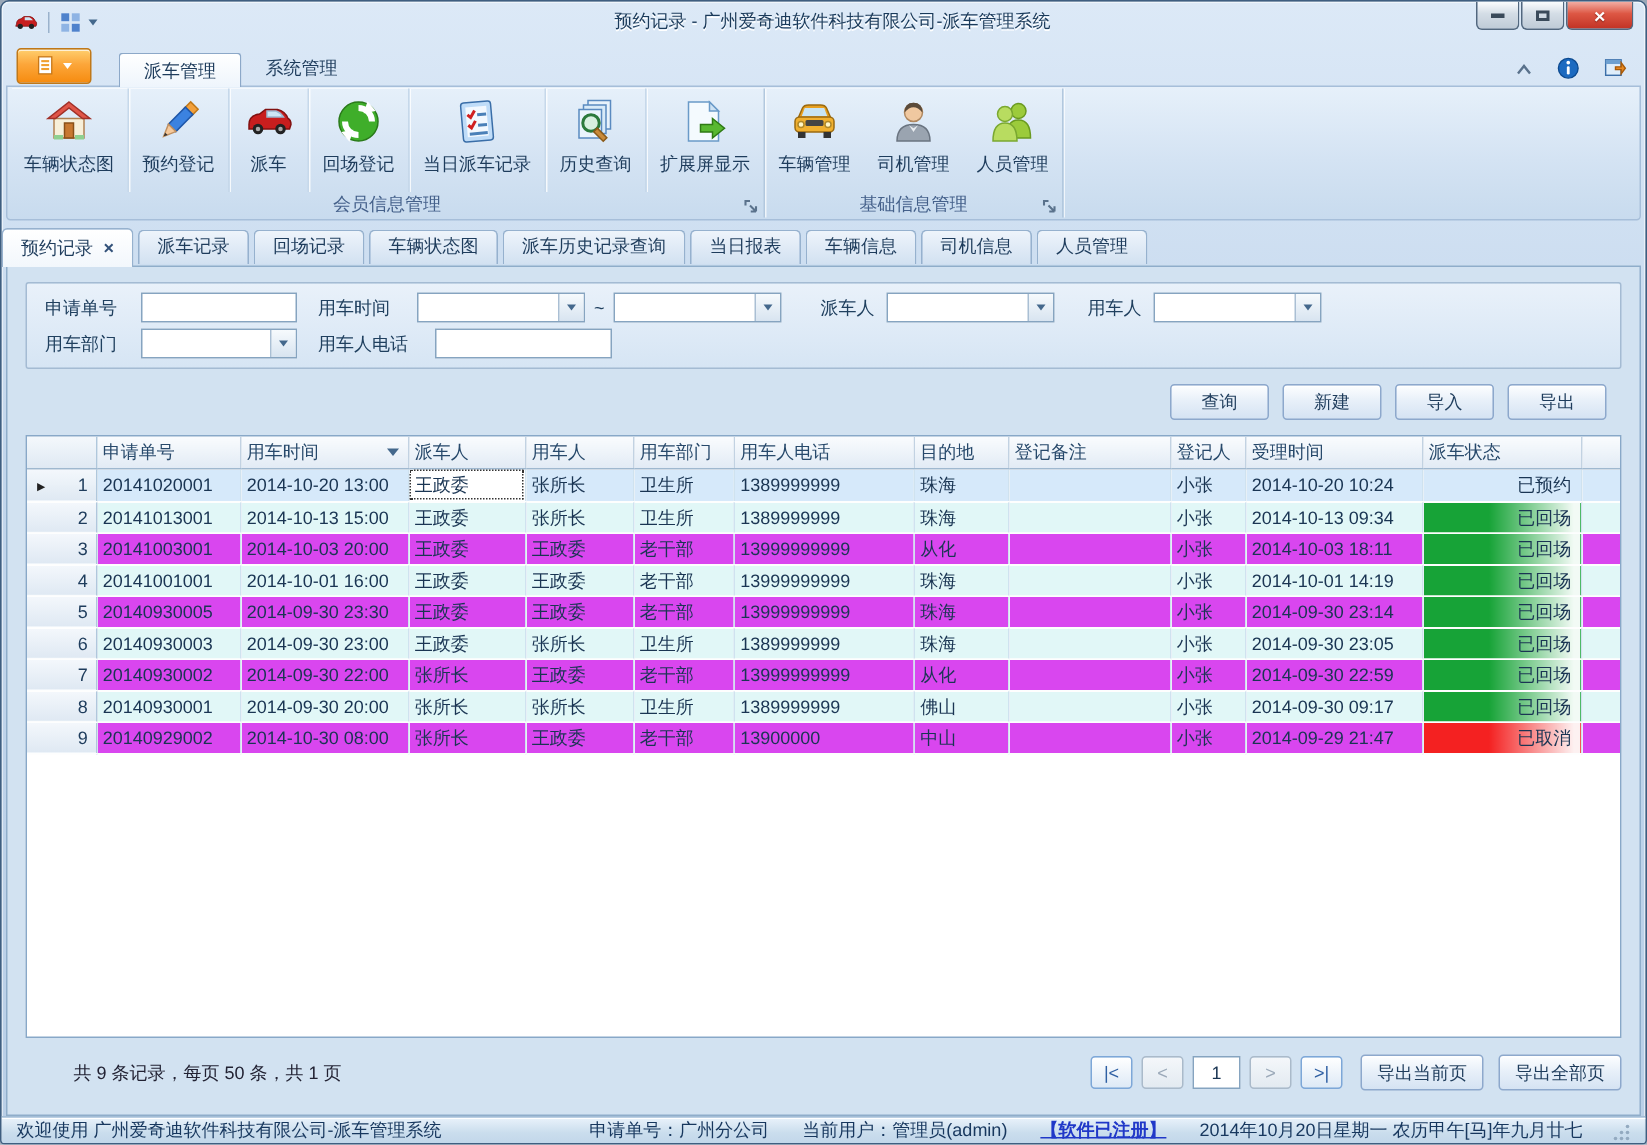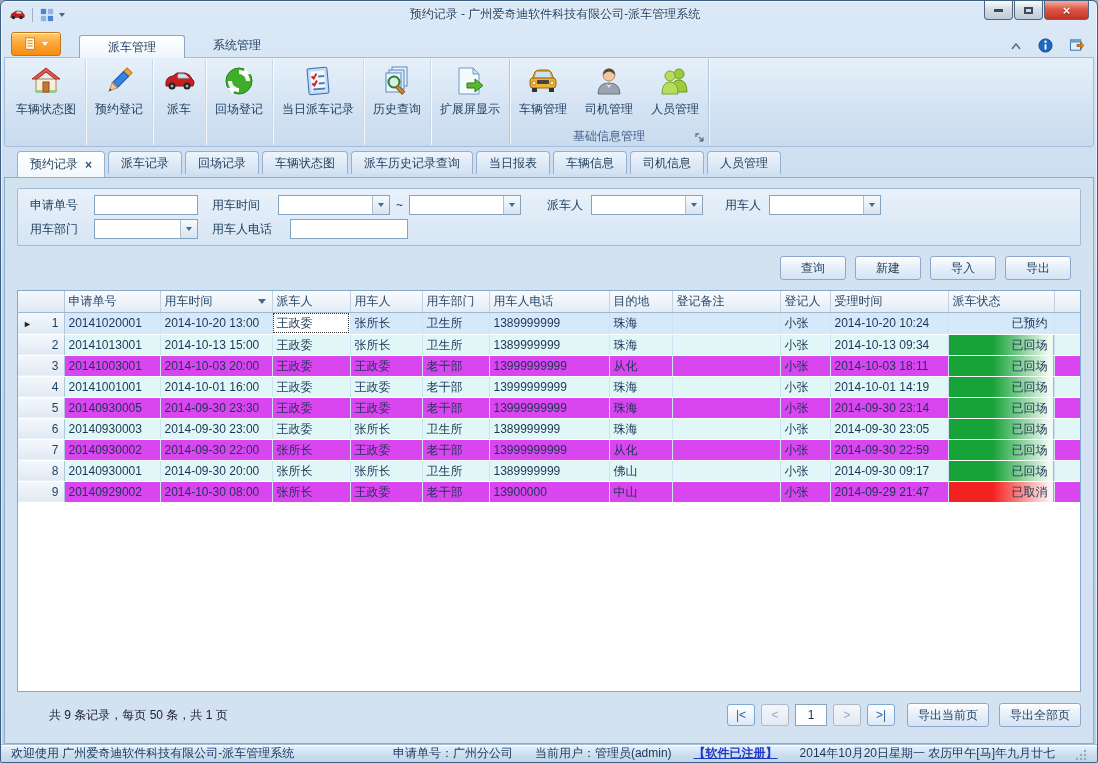--- a/index.html
+++ b/index.html
@@ -24,37 +24,37 @@
   .win-btn.close{width:45px;background:linear-gradient(#f4b0a6,#dd5744 45%,#c23325);}
   .g-min{width:9px;height:3px;background:#3a4a5a;}
   .g-max{width:9px;height:7px;border:2px solid #3a4a5a;}
   .g-close{color:#fff;font-weight:bold;font-size:13px;line-height:13px;text-shadow:0 1px 1px #802016;}
   
   .ribbon-row{height:29px;flex:none;display:flex;align-items:flex-end;padding:0 10px;position:relative;}
   .app-btn{width:50px;height:24px;margin:0 18px 1px 0;border-radius:3px;border:1px solid #c07818;
     background:linear-gradient(#ffcf6e,#fca63a 45%,#f68c10);display:flex;align-items:center;justify-content:center;gap:4px;
     box-shadow:inset 0 1px 0 rgba(255,255,255,.7);}
   .app-btn .drop-caret{border-top-color:#fff;}
-  .rtab{height:23px;padding:0 28px;display:flex;align-items:center;color:#1e3c5c;cursor:default;}
+  .rtab{height:23px;padding:0 16px;display:flex;align-items:center;color:#1e3c5c;cursor:default;}
   .rtab.active{background:linear-gradient(#ffffff,#eef5fc);border:1px solid #8ca8c8;border-bottom:none;border-radius:3px 3px 0 0;margin-bottom:-1px;}
   .ribbon-util{position:absolute;right:12px;bottom:4px;display:flex;align-items:center;gap:16px;}
   
   .ribbon-body{height:90px;flex:none;margin:0 3px;border:1px solid #a6bed9;border-radius:0 0 3px 3px;
     background:linear-gradient(#e6f0fa,#d4e3f3 55%,#c8dbee);display:flex;padding:1px 2px;}
   .ribbon-group{display:flex;flex-direction:column;border-right:1px solid #b2c8de;box-shadow:1px 0 0 rgba(255,255,255,.7);position:relative;}
   .rb-row{flex:1;display:flex;align-items:stretch;}
   .rb-btn{display:flex;flex-direction:column;align-items:center;justify-content:flex-start;padding:5px 9px 0;cursor:default;}
   .ribbon-group:first-child .rb-btn{border-right:1px solid #c6d8ea;box-shadow:1px 0 0 rgba(255,255,255,.8);}
   .ribbon-group:first-child .rb-btn:last-child{border-right:none;box-shadow:none;}
   .rb-btn .icn{width:34px;height:34px;display:flex;align-items:center;justify-content:center;}
   .rb-label{margin-top:3px;white-space:nowrap;color:#1e3c5c;}
   .rb-group-label{height:17px;display:flex;align-items:center;justify-content:center;color:#44608a;position:relative;}
   .launcher{position:absolute;right:3px;bottom:2px;width:11px;height:11px;display:flex;align-items:center;justify-content:center;}
   
-  .doc-tabs{height:26px;flex:none;margin-top:4px;padding:0 16px;display:flex;gap:3px;align-items:flex-start;position:relative;z-index:2;}
+  .doc-tabs{height:26px;flex:none;margin-top:4px;padding:0 0;display:flex;gap:3px;align-items:center;position:relative;z-index:2;}
   .dtab{height:23px;padding:0 12px;display:flex;align-items:center;gap:7px;color:#1e3c5c;white-space:nowrap;cursor:default;
     background:linear-gradient(#eef4fb,#d2e1f1);border:1px solid #96b1ce;border-bottom:none;border-radius:4px 4px 0 0;}
   .dtab.active{height:26px;background:linear-gradient(#ffffff,#f2f7fc);margin-bottom:-1px;}
   .dtab-close{color:#33527a;font-weight:bold;font-size:12px;line-height:10px;}
   
   .tab-content{flex:1;margin:0 3px;background:#d2e2f1;border:1px solid #8fadca;position:relative;padding:10px 12px 0;z-index:1;}
   
   .filter-panel{height:58px;border:1px solid #a4bbd3;border-radius:2px;background:linear-gradient(#e9f1fa,#d6e5f4);
     padding:6px 12px;display:flex;flex-direction:column;justify-content:space-between;}
   .f-row{display:flex;align-items:center;height:20px;}
@@ -267,20 +267,29 @@
           <div class="rb-btn">
             <span class="icn">
               <svg width="32" height="32" viewBox="0 0 32 32">
                 <path d="M5 3 H19 L25 9 V29 H5 Z" fill="#f4fafe" stroke="#6a9ac8"></path>
                 <path d="M19 3 L25 9 H19 Z" fill="#cde2f4" stroke="#6a9ac8"></path>
                 <path d="M13 18 H21 V14 L29 20.5 L21 27 V23 H13 Z" fill="#58b830" stroke="#2e7a14"></path>
               </svg>
             </span>
             <div class="rb-label">扩展屏显示</div>
           </div>
+        </div>
+        <div class="rb-group-label">
+          <span>会员信息管理</span>
+          <span class="launcher">
+            <svg width="10" height="10" viewBox="0 0 10 10">
+              <path d="M1 4 V1 H4" fill="none" stroke="#5a728c" stroke-width="1.4"></path>
+              <path d="M4 4 L8 8 M8 8 V4.5 M8 8 H4.5" fill="none" stroke="#5a728c" stroke-width="1.4"></path>
+            </svg>
+          </span>
         </div>
       </div>
       <div class="ribbon-group">
         <div class="rb-row">
           <div class="rb-btn">
             <span class="icn">
               <svg width="32" height="32" viewBox="0 0 32 32">
                 <path d="M5 14 L8 7 Q9 5 12 5 H20 Q23 5 24 7 L27 14 Z" fill="#e8a020" stroke="#9a6a10"></path>
                 <path d="M9.5 7 H22.5 L24.5 12.5 H7.5 Z" fill="#c8e4f4"></path>
                 <rect x="3" y="13" width="26" height="10" rx="3" fill="#f0b030" stroke="#9a6a10"></rect>

